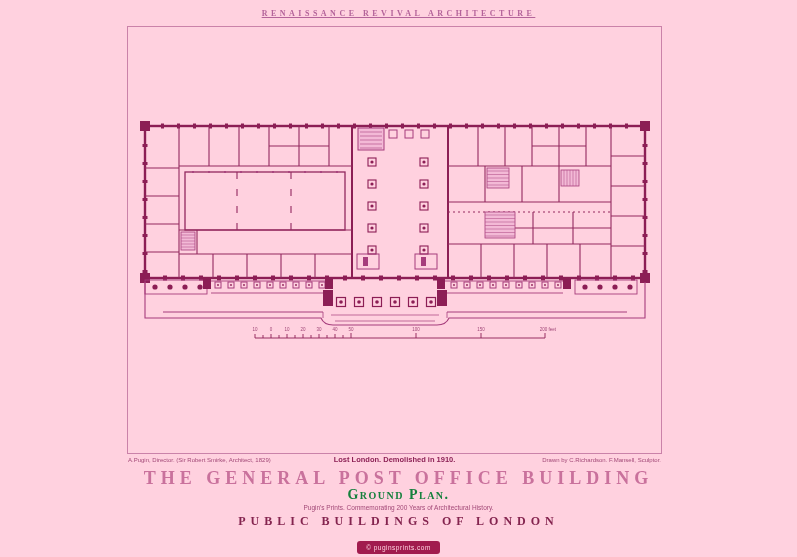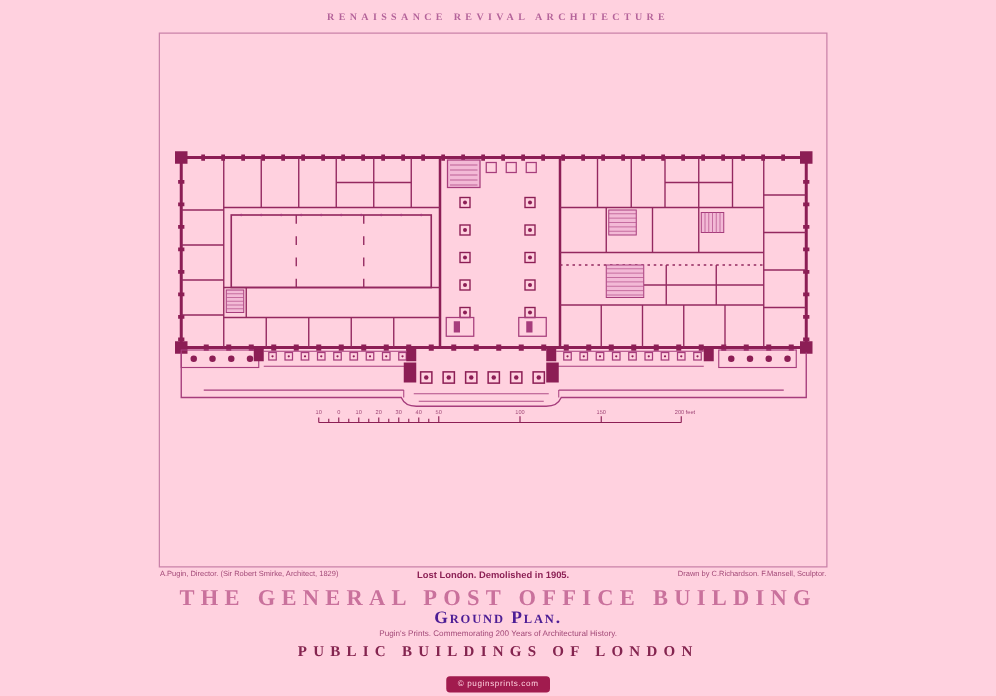--- a/index.html
+++ b/index.html
@@ -6,20 +6,21 @@
   body { background:#ffd1df; font-family:"Liberation Serif", serif; }
   .page {
     position:relative; width:797px; height:557px;
     background:#ffd1df; overflow:hidden;
   }
   .series-header {
     position:absolute; top:9px; left:0; width:100%;
     text-align:center; font-size:8px; font-weight:bold;
     letter-spacing:3.5px; color:#b4639a;
     font-family:"Liberation Serif", serif;
+    text-decoration:underline;
   }
   .plan-frame {
     position:absolute; left:127px; top:26px;
     width:533px; height:426px;
     border:1px solid #ca82a9;
   }
   .plan-svg { position:absolute; left:133px; top:104px; }
 
   .captions-row { position:absolute; top:455px; left:127px; width:535px; height:12px; }
   .credit-left {
@@ -34,21 +35,21 @@
   .credit-right {
     position:absolute; right:1px; top:2px; font-size:6px; color:#a34a78;
     font-family:"Liberation Sans", sans-serif;
   }
   .building-title {
     position:absolute; top:468px; left:0; width:100%; text-align:center;
     font-size:18px; font-weight:bold; letter-spacing:5px; color:#c9719c;
   }
   .plan-type-title {
     position:absolute; top:487px; left:0; width:100%; text-align:center;
-    font-size:14px; font-variant:small-caps; letter-spacing:1.5px; color:#4c1d95;
+    font-size:14px; font-variant:small-caps; letter-spacing:1.5px; color:#15803d;
     font-weight:bold;
   }
   .tagline {
     position:absolute; top:504px; left:0; width:100%; text-align:center;
     font-size:6.5px; color:#a34a78; font-family:"Liberation Sans", sans-serif;
   }
   .series-title {
     position:absolute; top:514px; left:0; width:100%; text-align:center;
     font-size:12px; font-weight:bold; letter-spacing:5px; color:#84244f;
   }
@@ -367,21 +368,21 @@
         <text x="218" y="227">50</text>
         <text x="283" y="227">100</text>
         <text x="348" y="227">150</text>
         <text x="415" y="227">200 feet</text>
       </g>
     </g>
   </svg>
 
   <div class="captions-row">
     <div class="credit-left">A.Pugin, Director. (Sir Robert Smirke, Architect, 1829)</div>
-    <div class="demolished-caption">Lost London. Demolished in 1905.</div>
+    <div class="demolished-caption">Lost London. Demolished in 1910.</div>
     <div class="credit-right">Drawn by C.Richardson. F.Mansell, Sculptor.</div>
   </div>
 
   <div class="building-title">THE GENERAL POST OFFICE BUILDING</div>
   <div class="plan-type-title">Ground Plan.</div>
   <div class="tagline">Pugin's Prints. Commemorating 200 Years of Architectural History.</div>
   <div class="series-title">PUBLIC BUILDINGS OF LONDON</div>
 
   <div class="badge-wrap">
     <span class="copyright-badge">© puginsprints.com</span>

